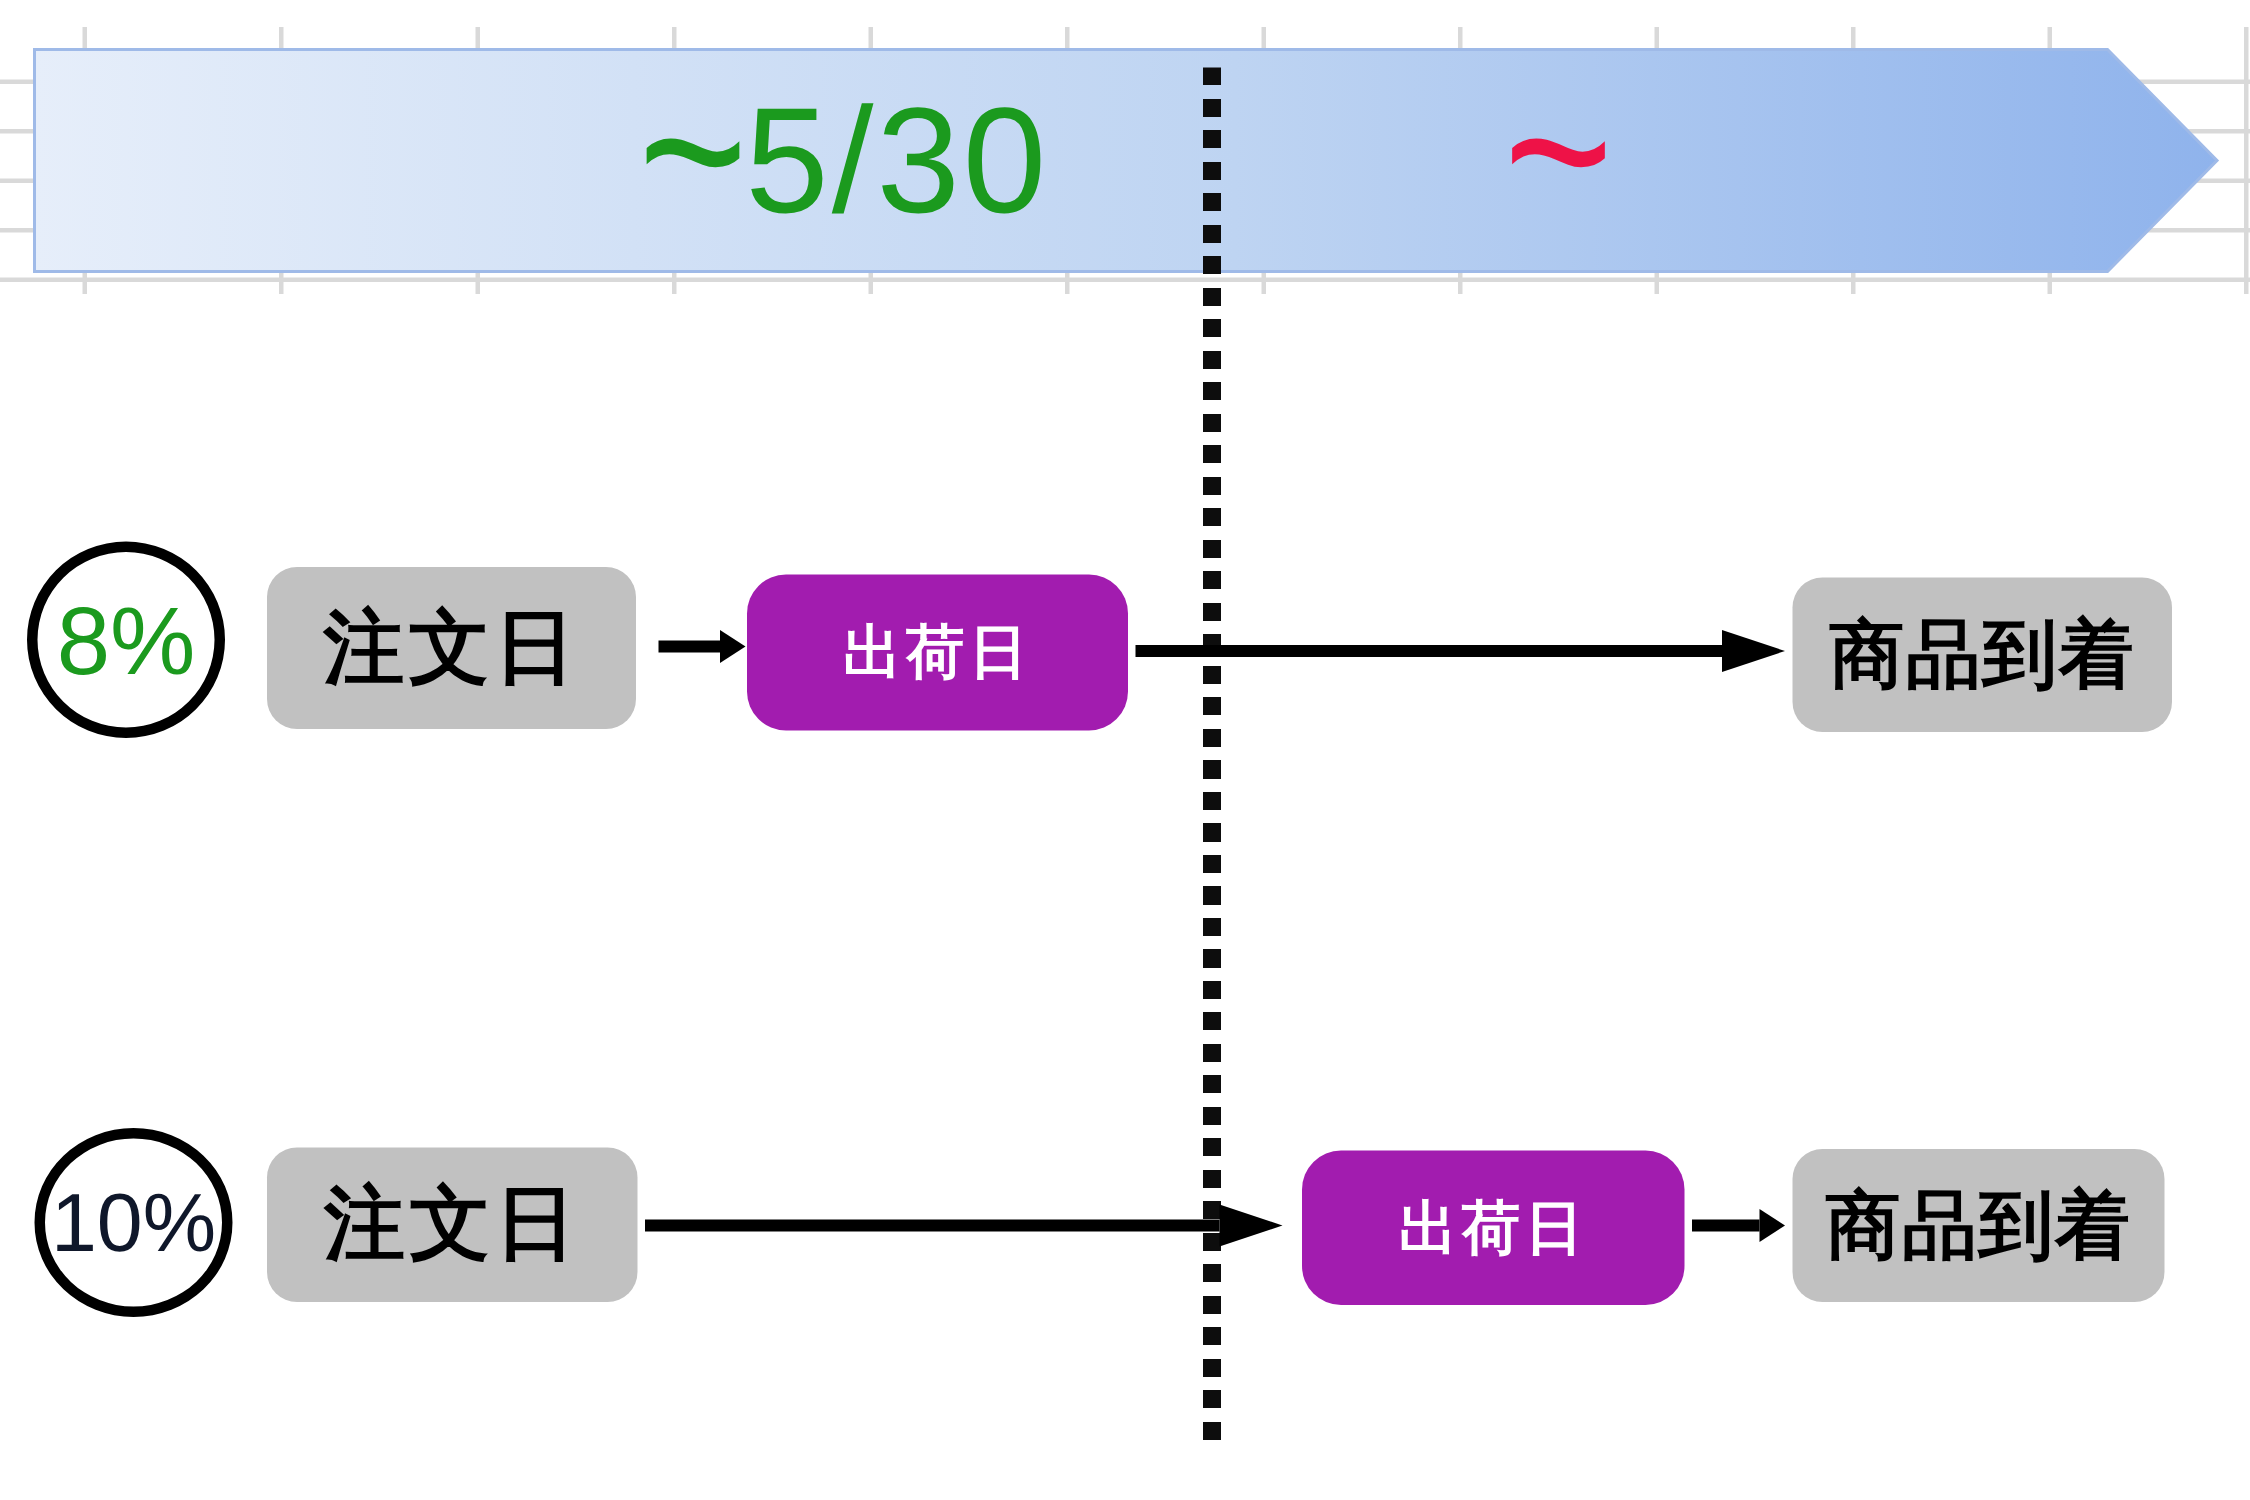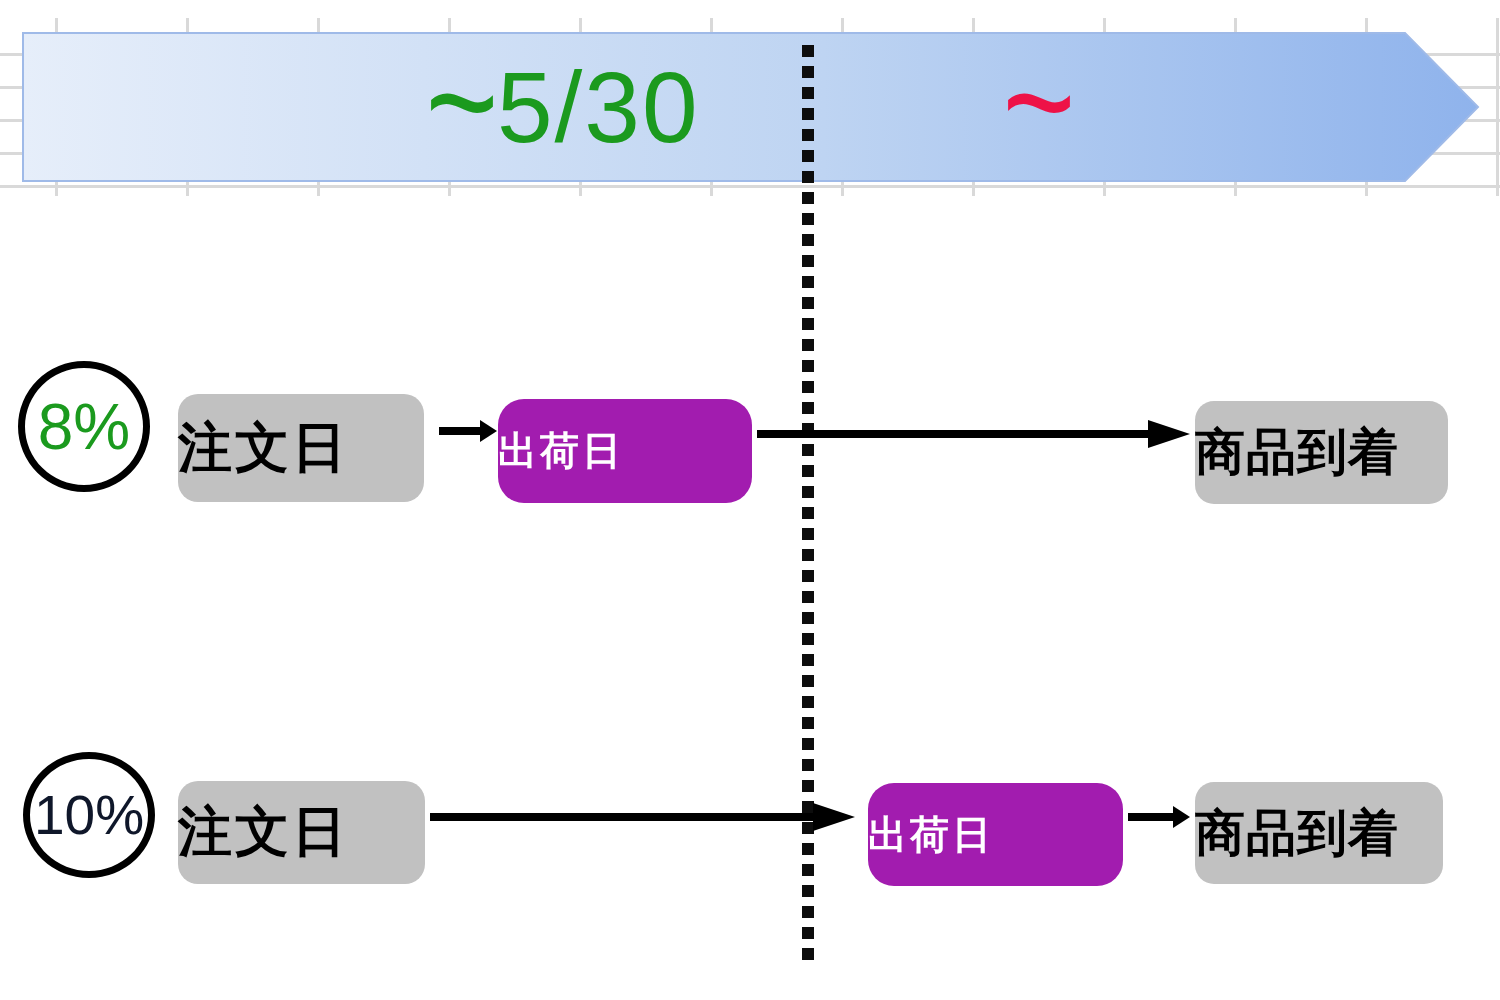--- a/index.html
+++ b/index.html
@@ -36,26 +36,26 @@
     position:absolute;z-index:5;
     border:7px solid #000;border-radius:50%;background:#fff;
     display:flex;align-items:center;justify-content:center;
   }
   #rate-1{left:18px;top:361px;width:118px;height:117px;font-size:64px;color:#1b9a1e;}
   #rate-2{left:23px;top:752px;width:118px;height:112px;font-size:55px;color:#0f172a;}
 
   
   .box{
     position:absolute;z-index:5;
-    display:flex;align-items:center;justify-content:flex-start;
-    font-weight:bold;letter-spacing:3px;white-space:nowrap;margin-top:16px;
+    display:flex;align-items:center;justify-content:center;
+    font-weight:bold;letter-spacing:3px;white-space:nowrap;
   }
   .box.gray{background:#c1c1c1;color:#000;border-radius:20px;font-size:54px;}
   .box.red{background:#a21caf;color:#fff;border-radius:26px;font-size:39px;}
-  .box.arrival{font-size:50px;letter-spacing:1px;border-radius:19px;}
+  .box.arrival{font-size:50px;letter-spacing:1px;}
 
   #order-1{left:178px;top:378px;width:246px;height:108px;}
   #ship-1{left:498px;top:383px;width:254px;height:104px;}
   #arrival-1{left:1195px;top:385px;width:253px;height:103px;}
   #order-2{left:178px;top:765px;width:247px;height:103px;}
   #ship-2{left:868px;top:767px;width:255px;height:103px;}
   #arrival-2{left:1195px;top:766px;width:248px;height:102px;}
 
   
   .arrow{position:absolute;background:#000;height:8px;z-index:5;}

